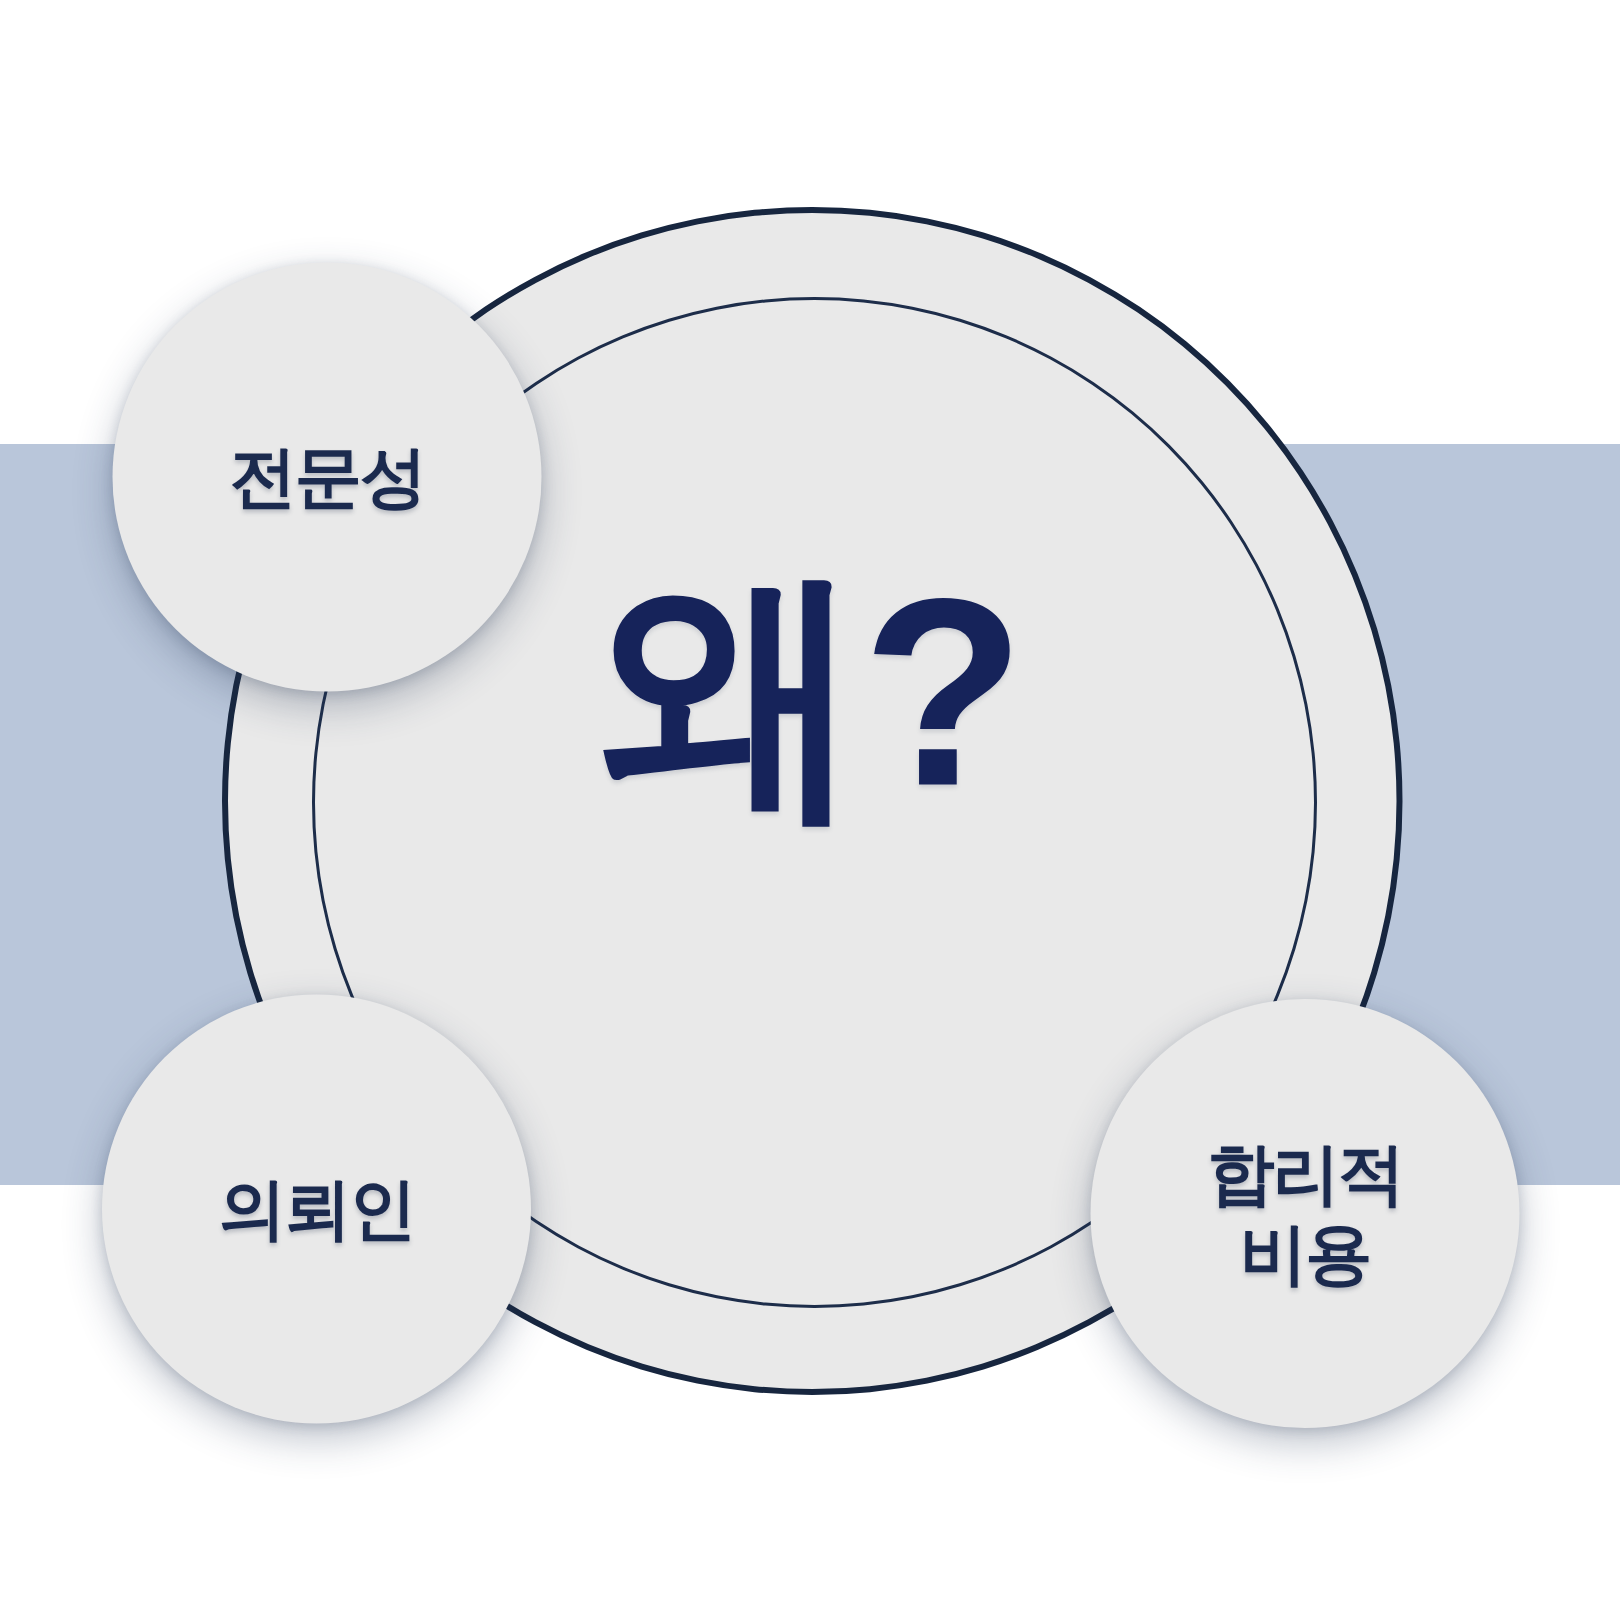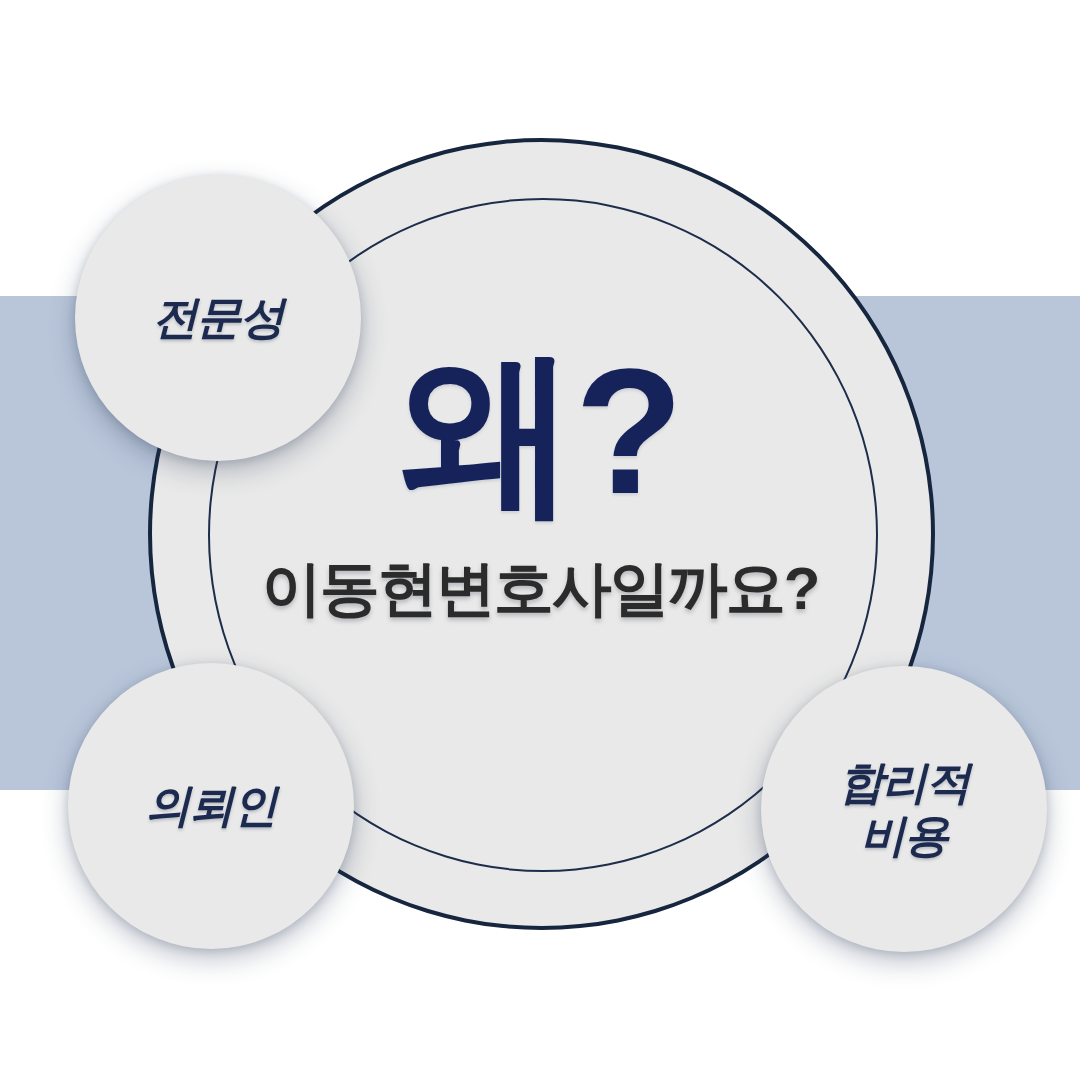--- a/index.html
+++ b/index.html
@@ -97,51 +97,49 @@
     width: 286px;
     height: 286px;
     border-radius: 50%;
     background: #e9e9e9;
     display: flex;
     flex-direction: column;
     align-items: center;
     justify-content: center;
     box-shadow: 0 10px 26px rgba(40,55,85,0.30),
                 0 2px 8px rgba(40,55,85,0.18);
-    font-style: italic;
   }
 
   .node-line {
     font-size: 45px;
     line-height: 1.18;
     font-weight: 900;
     color: #1b2a4e;
     letter-spacing: -1.5px;
     white-space: nowrap;
     text-shadow: 0 2px 3px rgba(80,90,110,0.30);
   }
 
   .node-tl { left: 75px;  top: 175px; }
   .node-tr { left: 725px; top: 192px; }
   .node-bl { left: 68px;  top: 663px; }
-  .node-br { left: 761px; top: 666px; }
+  .node-br { left: 727px; top: 666px; }
 </style>
 </head>
 <body>
 
 <div class="canvas">
 
   <div class="band"></div>
 
   <div class="ring-outer"></div>
   <div class="ring-inner"></div>
 
   <div class="center-block">
     <div class="headline">왜?</div>
-    <div class="subhead">이동현변호사일까요?</div>
   </div>
 
   <div class="node node-tl">
     <div class="node-line">전문성</div>
   </div>
 
 
   <div class="node node-bl">
     <div class="node-line">의뢰인</div>
   </div>

